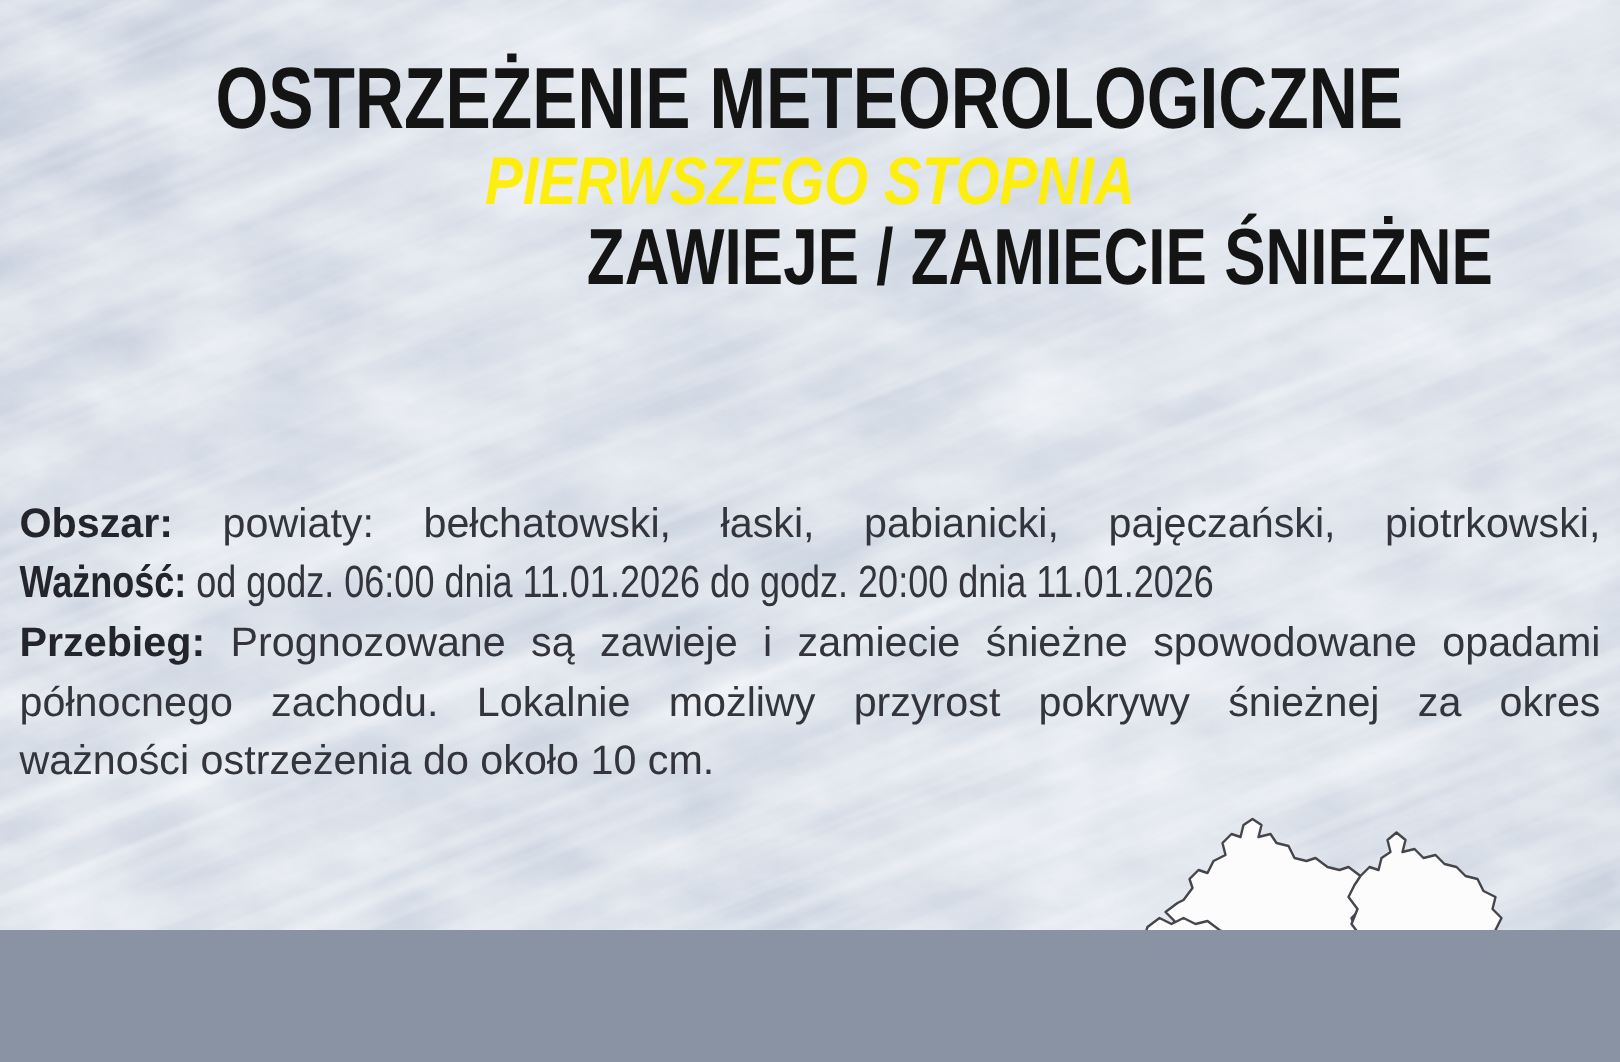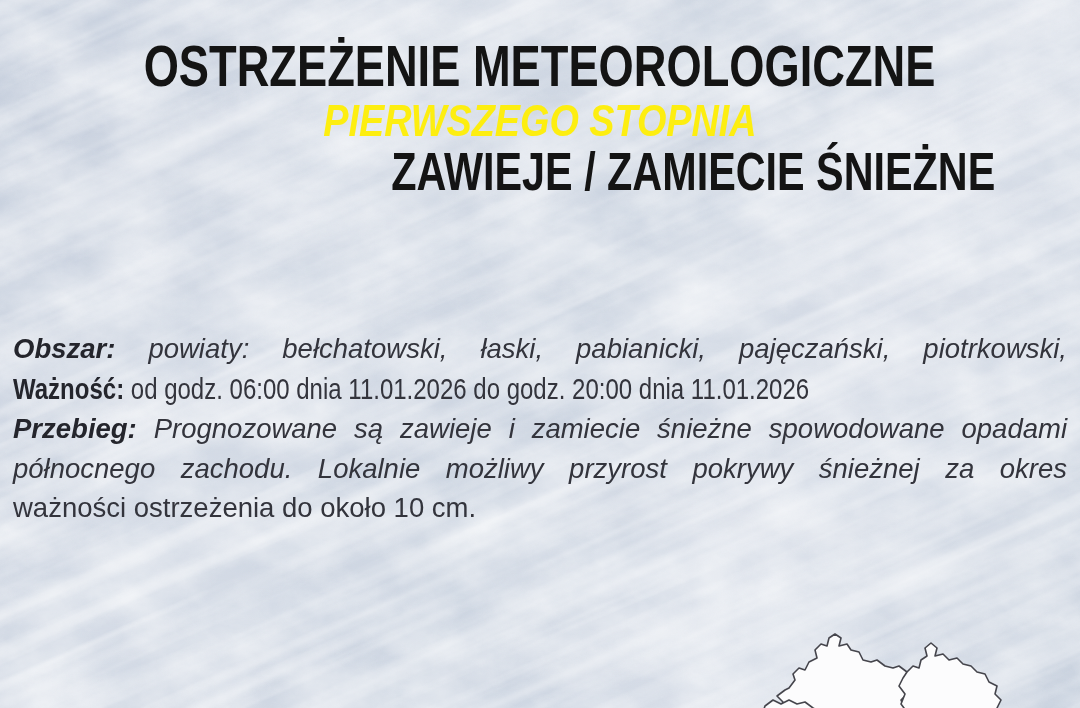--- a/index.html
+++ b/index.html
@@ -1,39 +1,39 @@
 <!DOCTYPE html>
 <html><head>
 <meta charset="utf-8">
 <style>
   html,body{margin:0;padding:0;background:#8a93a3;}
   .poster{
     position:relative;
-    width:1080px;height:708px;
+    width:1080px;height:620px;
     overflow:hidden;
     background:linear-gradient(115deg,#c2cbda 0%,#d7dde7 28%,#cdd5e1 52%,#dce1ea 74%,#c7d0dd 100%);
     font-family:"Liberation Sans", sans-serif;
   }
   .ice-layer{position:absolute;inset:0;width:100%;height:100%;pointer-events:none;}
   
   .titles{position:absolute;top:36px;left:0;right:0;text-align:center;z-index:2;}
   .titles h1,.titles h2{margin:0;padding:0;font-weight:bold;line-height:1.05;}
   .cond{display:inline-block;white-space:nowrap;}
   .t1{font-size:58px;color:#141414;transform:scaleX(0.78);transform-origin:50% 50%;letter-spacing:0px;}
   .t2{font-size:45px;font-style:italic;font-weight:bold;color:#fdee10;transform:scaleX(0.84);transform-origin:50% 50%;}
   .row2{margin-top:17px;}
   .row3{margin-top:21px;text-align:right;}
   .t3{font-size:53px;color:#141414;transform:scaleX(0.78);transform-origin:50% 50%;}
   
   .body{
     position:absolute;top:329px;left:13px;right:13px;z-index:2;
     font-size:27.5px;line-height:39.5px;color:#33343c;
   }
   .line{white-space:normal;}
-  .just{text-align:justify;text-align-last:justify;font-style:italic;}
+  .just{text-align:justify;text-align-last:justify;}
   .body strong{font-weight:bold;color:#24252c;}
   .wcond{display:inline-block;transform:scaleX(0.80);transform-origin:0 62%;white-space:nowrap;font-size:30px;}
   
   .map{position:absolute;right:56px;bottom:-42px;z-index:1;}
 </style>
 </head>
 <body>
 
 <div class="poster">
 

